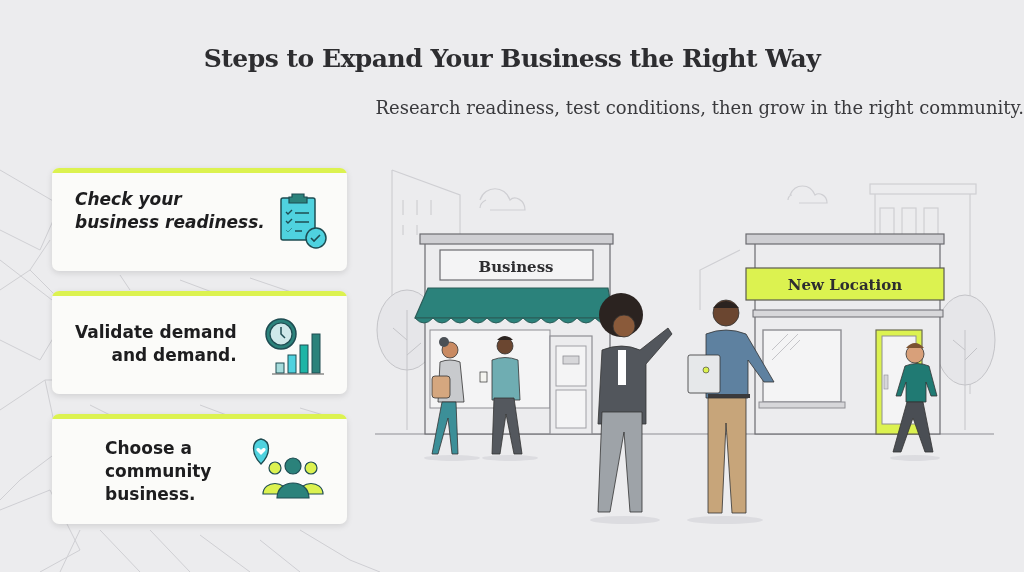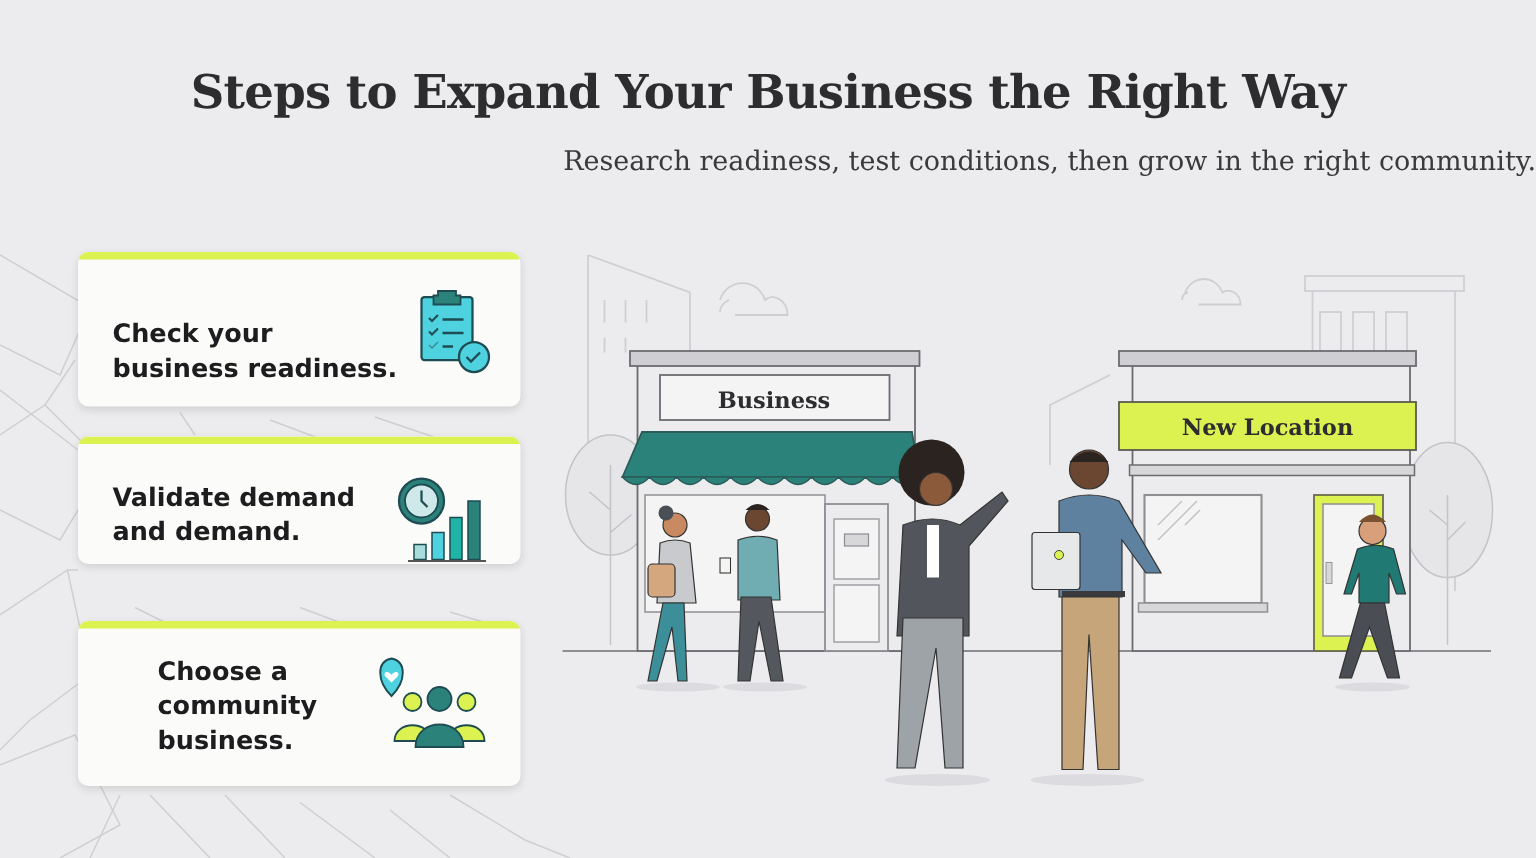--- a/index.html
+++ b/index.html
@@ -1,19 +1,19 @@
 <!DOCTYPE html>
 <html><head>
 <meta charset="utf-8">
 <style>
   * { box-sizing: border-box; margin: 0; padding: 0; }
   html, body { width: 1024px; height: 572px; overflow: hidden; }
   body { background: #ececee; font-family: "DejaVu Sans", sans-serif; position: relative; }
   .title { position: absolute; top: 44px; left: 0; width: 1024px; text-align: center;
-    font-family: "DejaVu Serif", serif; font-weight: bold; font-size: 31px; color: #2d2d30; letter-spacing: -0.5px; }
+    font-family: "DejaVu Serif", serif; font-weight: bold; font-size: 25px; color: #2d2d30; letter-spacing: -0.5px; }
   .subtitle { position: absolute; top: 97px; left: 0; width: 1024px; text-align: right;
     font-family: "DejaVu Serif", serif; font-size: 18px; color: #3a3a3d; }
   .map-bg { position: absolute; left: 0; top: 150px; width: 400px; height: 422px; }
   .card { position: absolute; left: 52px; width: 295px; background: #fbfbf9; border-radius: 7px;
     box-shadow: 0 2px 6px rgba(0,0,0,0.12); overflow: hidden; }
   .card::before { content: ""; position: absolute; top: 0; left: 0; right: 0; height: 5px; background: #dcf250; }
   .card-text { position: absolute; left: 23px; font-size: 17px; font-weight: bold; color: #1d1d1f; line-height: 23px; }
   .card-icon { position: absolute; }
   .scene { position: absolute; left: 370px; top: 150px; width: 654px; height: 422px; }
 </style>
@@ -43,39 +43,39 @@
     <path d="M120 125 L130 140"></path>
     <path d="M180 130 L220 145"></path>
     <path d="M250 128 L300 145"></path>
     <path d="M90 255 L120 270"></path>
     <path d="M200 255 L240 270"></path>
     <path d="M300 258 L340 270"></path>
   </g>
 </svg>
 
 <div class="card" style="top:168px;height:103px;">
-  <div class="card-text" style="top:44px;">
+  <div class="card-text" style="top:20px;font-style:italic;">
     <div>Check your</div>
     <div>business readiness.</div>
   </div>
   <svg class="card-icon" style="left:225px;top:24px;" width="55" height="60" viewBox="0 0 55 60">
     <rect x="4" y="6" width="34" height="42" rx="2" fill="#4fd2df" stroke="#1e4c52" stroke-width="1.5"></rect>
     <path d="M15 2 h12 v3 h3 v6 h-18 v-6 h3 z" fill="#2b827b" stroke="#1e4c52" stroke-width="1.2"></path>
     <path d="M9 20 l2 2 4 -4" stroke="#1e4c52" stroke-width="1.4" fill="none"></path>
     <line x1="18" y1="21" x2="32" y2="21" stroke="#1e4c52" stroke-width="1.6"></line>
     <path d="M9 29 l2 2 4 -4" stroke="#1e4c52" stroke-width="1.4" fill="none"></path>
     <line x1="18" y1="30" x2="32" y2="30" stroke="#1e4c52" stroke-width="1.6"></line>
     <path d="M9 38 l2 2 4 -4" stroke="#1e4c52" stroke-width="1" fill="none" opacity="0.5"></path>
     <line x1="18" y1="39" x2="25" y2="39" stroke="#1e4c52" stroke-width="1.6"></line>
     <circle cx="39" cy="46" r="10" fill="#4fd2df" stroke="#1e4c52" stroke-width="1.5"></circle>
     <path d="M34 46 l3 3 6 -6" stroke="#1e4c52" stroke-width="1.6" fill="none"></path>
   </svg>
 </div>
 
-<div class="card" style="top:291px;height:85px;">
+<div class="card" style="top:291px;height:103px;text-align:right;">
   <div class="card-text" style="top:30px;">
     <div>Validate demand</div>
     <div>and demand.</div>
   </div>
   <svg class="card-icon" style="left:208px;top:26px;" width="70" height="60" viewBox="0 0 70 60">
     <circle cx="21" cy="17" r="15" fill="#2b827b" stroke="#1e4c52" stroke-width="1.5"></circle>
     <circle cx="21" cy="17" r="11" fill="#cfe9ea" stroke="#1e4c52" stroke-width="1.2"></circle>
     <path d="M21 10 v7 l4 4" stroke="#1e4c52" stroke-width="1.5" fill="none"></path>
     <rect x="16" y="46" width="8" height="10" fill="#a6dcdc" stroke="#1e4c52" stroke-width="1"></rect>
     <rect x="28" y="38" width="8" height="18" fill="#4fd2df" stroke="#1e4c52" stroke-width="1"></rect>

